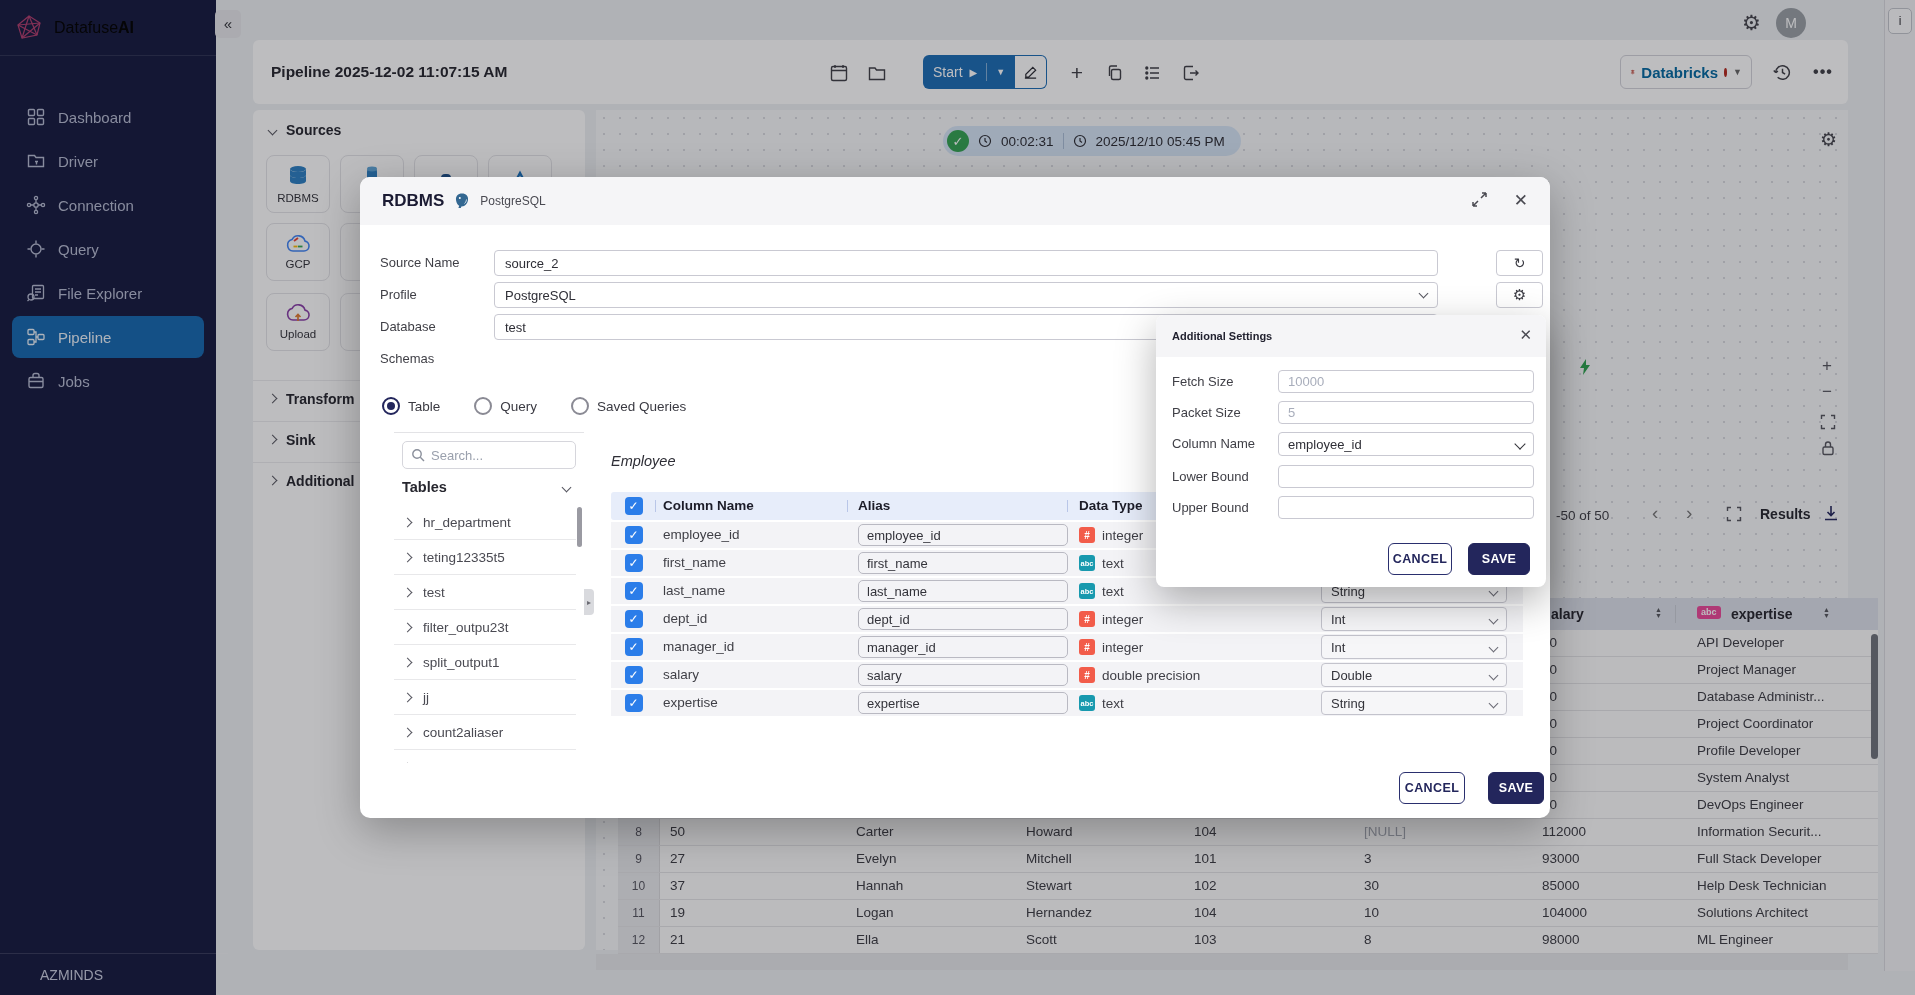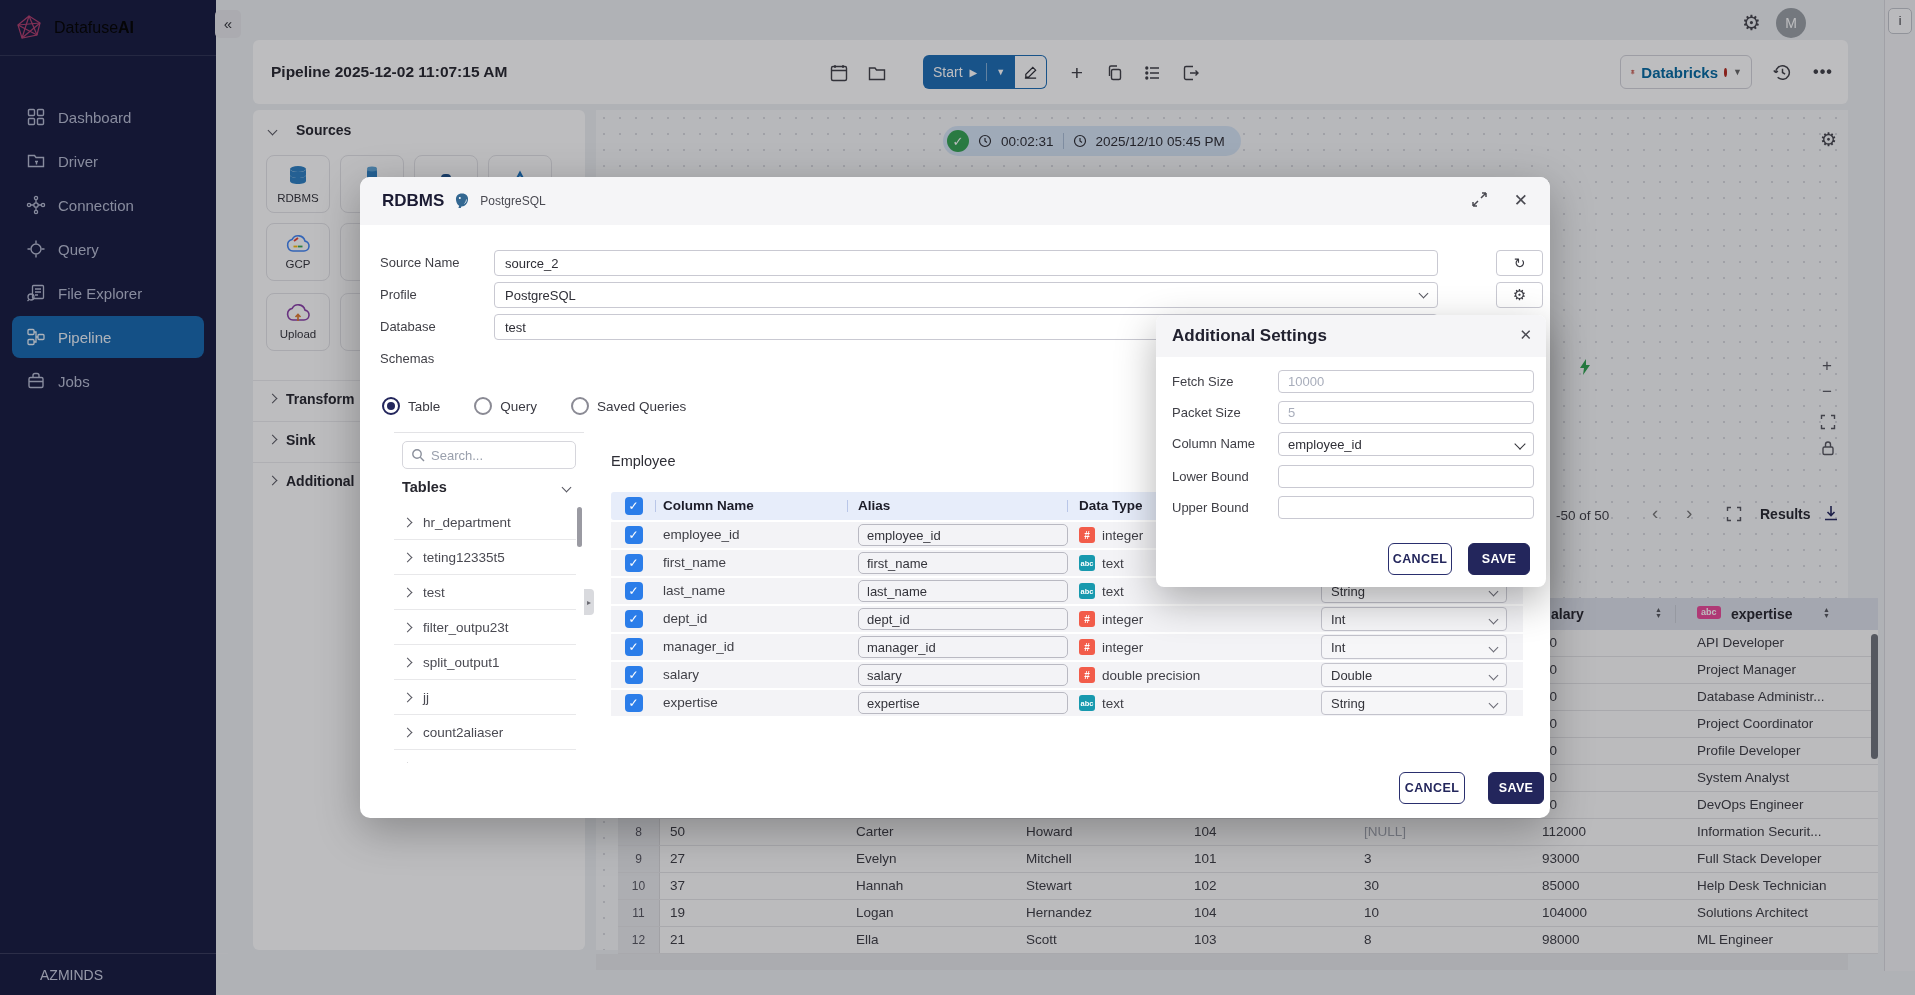--- a/index.html
+++ b/index.html
@@ -100,21 +100,21 @@
   .radio-lbl { font-size:13.5px; color:#3a3a42; margin-left:8px; }
   .listpanel { position:absolute; left:34px; top:255px; width:190px; height:331px; border-top:1px solid #e3e3e6; overflow:hidden; }
   .searchbox { position:absolute; left:8px; top:8px; width:174px; height:28px; border:1px solid #d6d6dc; border-radius:5px; display:flex; align-items:center; gap:6px; padding:0 8px; color:#9aa0ad; }
   .searchbox input { border:none; outline:none; width:120px; font-size:13px; color:#33333a; font-family:"Liberation Sans",sans-serif; }
   .searchbox input::placeholder { color:#9aa0ad; }
   .tables-hd { position:absolute; left:8px; top:46px; width:174px; display:flex; align-items:center; font-weight:700; font-size:14.5px; color:#26262e;gap:16px; }
   .tbl-list { position:absolute; left:0; top:72px; width:182px; }
   .tbl-item { height:35px; border-bottom:1px solid #e8e8ea; display:flex; align-items:center; gap:12px; padding-left:10px; font-size:13.5px; color:#4a4a52; }
   .lscroll { position:absolute; right:2px; top:74px; width:5px; height:40px; background:#9a9aa2; border-radius:3px; }
   .panel-handle { position:absolute; left:224px; top:412px; width:10px; height:26px; background:#d9dade; border-radius:0 4px 4px 0; font-size:8px; color:#6a6a72; display:flex; align-items:center; justify-content:center; }
-  .emp-title { position:absolute; left:251px; top:276px; font-size:14.5px; color:#2e2e36; }
+  .emp-title { position:absolute; left:251px; top:276px; font-size:14.5px; color:#2e2e36;font-style:italic; }
   .grid { position:absolute; left:251px; top:315px; width:912px; }
   .ghead { position:relative; height:28px; background:#e7edfa; border-radius:3px; }
   .ghead .gh { position:absolute; top:0; line-height:28px; font-weight:700; font-size:13.5px; color:#1c1c28; }
   .gbar { position:absolute; top:8px; width:1px; height:12px; background:#b9c6e8; }
   .grow { position:relative; height:26px; background:#f3f3f6; margin-top:2px; }
   .cb { width:18px; height:18px; border-radius:4px; background:#2b7de9; position:relative; display:inline-block; }
   .cb::after { content:"✓"; position:absolute; left:3.5px; top:1.5px; color:#fff; font-size:12px; }
   .grow .cbw, .ghead .cbw { position:absolute; left:14px; top:4px; }
   .ghead .cbw { top:5px; }
   .gname { position:absolute; left:52px; line-height:26px; font-size:13.5px; color:#3f3f46; }
@@ -125,21 +125,21 @@
   .dbadge[data-kind="num"]::after { content:"#"; }
   .dbadge[data-kind="str"] { background:#1899ae; font-size:7.5px; font-weight:700; }
   .dbadge[data-kind="str"]::after { content:"abc"; }
   .gjtype { position:absolute; left:710px; top:1px; width:186px; height:24px; border:1px solid #c3c3cc; border-radius:4px; background:#f6f6f8; display:flex; align-items:center; justify-content:space-between; padding:0 9px; font-size:13px; color:#33333a; }
   .btn { border-radius:6px; font-size:12.5px; font-weight:700; letter-spacing:.4px; display:flex; align-items:center; justify-content:center; font-family:"Liberation Sans",sans-serif; }
   .btn-outline { background:#fff; border:1px solid #2a2f6e; color:#23265c; }
   .btn-primary { background:#23265c; border:1px solid #23265c; color:#fff; }
 
   
   .pop { position:absolute; left:1156px; top:315px; width:390px; height:272px; background:#fff; border-radius:8px; box-shadow:0 14px 40px rgba(0,0,0,.30); z-index:70; }
-  .p-head { position:absolute; left:0; top:0; width:100%; height:42px; background:#f5f5f7; border-radius:8px 8px 0 0; display:flex; align-items:center; padding:0 16px; font-size:17px; font-weight:600; color:#222230; }
+  .p-head { position:absolute; left:0; top:0; width:100%; height:42px; background:#f5f5f7; border-radius:8px 8px 0 0; display:flex; align-items:center; padding:0 16px; font-size:11px; font-weight:600; color:#222230; }
   .p-close { position:absolute; right:14px; top:11px; font-size:15px; color:#4a4a52; }
   .p-label { position:absolute; left:16px; font-size:13px; color:#3f3f46; line-height:23px; }
   .p-input { position:absolute; left:122px; width:256px; height:23px; border:1px solid #c9c9d2; border-radius:4px; padding:0 9px; font-size:13px; color:#2e2e36; font-family:"Liberation Sans",sans-serif; background:#fff; }
   .p-input::placeholder { color:#a8adbb; }
   .p-select { position:absolute; left:122px; width:256px; height:24px; border:1px solid #c9c9d2; border-radius:4px; display:flex; align-items:center; justify-content:space-between; padding:0 9px; font-size:13px; color:#2e2e36; background:#fff; }
 </style>
 </head>
 <body>
 
 <div id="root">
@@ -527,21 +527,21 @@
         <span class="c c-dept">103</span>
         <span class="c c-mgr">8</span>
         <span class="c c-sal">98000</span>
         <span class="c c-exp">ML Engineer</span>
       </div>
     </div>
   <div class="vthumb"></div>
   <div class="hstrip"></div>
 
   <div class="srcpanel">
-    <div class="flex" style="position:absolute; left:16px; top:12px; gap:20px; font-weight:700; font-size:14px; color:#26262e;">
+    <div class="flex" style="position:absolute; left:16px; top:12px; gap:10px; font-weight:700; font-size:14px; color:#26262e;">
       <span class="chev down"></span>
       <span>Sources</span>
     </div>
     <div class="tile" style="left:13px; top:45px;">
       <svg width="24" height="24" viewBox="0 0 24 24">
           <g fill="#2b7fc2">
             <ellipse cx="12" cy="5" rx="8" ry="3"></ellipse>
             <path d="M4 5v6c0 1.7 3.6 3 8 3s8-1.3 8-3V5c0 1.7-3.6 3-8 3S4 6.7 4 5z"></path>
             <path d="M4 11v6c0 1.7 3.6 3 8 3s8-1.3 8-3v-6c0 1.7-3.6 3-8 3s-8-1.3-8-3z"></path>
           </g>

